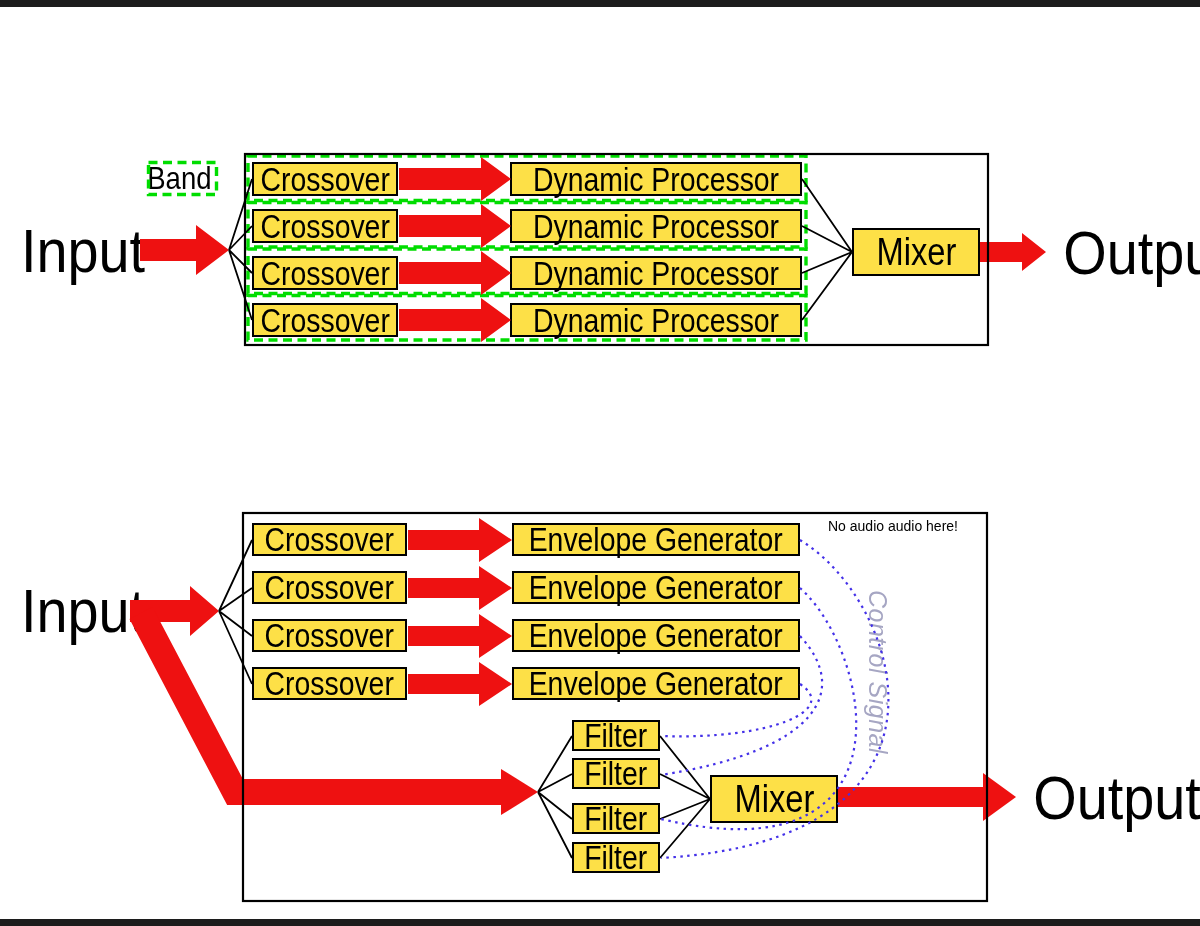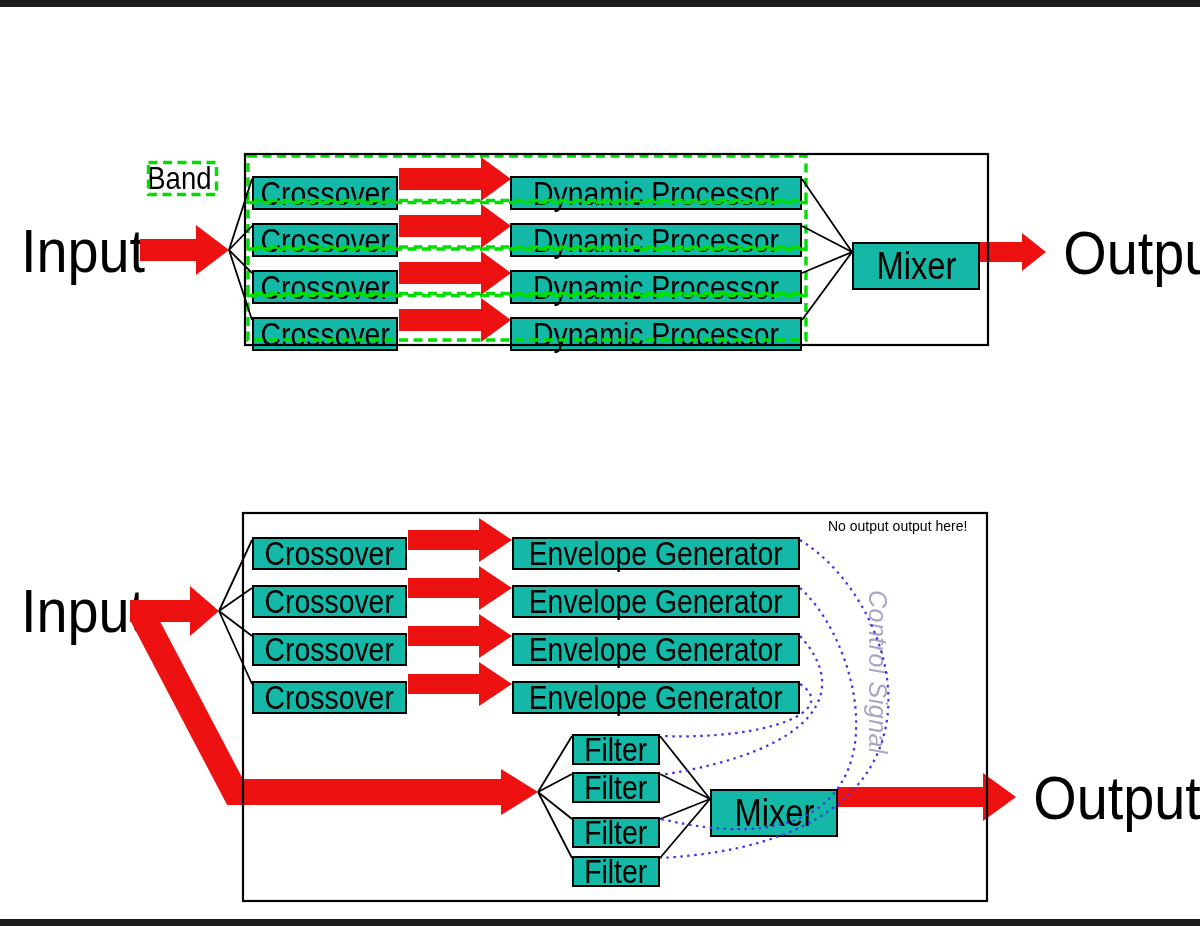--- a/index.html
+++ b/index.html
@@ -2,22 +2,22 @@
 <html style="--red: #ee1111; --green: #00dd00; --blue: #4431e8; --control_text: #a6a6c3;"><head>
 <meta charset="utf-8">
 <style>
   html,body{margin:0;padding:0;background:#fff;}
   #canvas{position:relative;width:1200px;height:926px;background:#fff;overflow:hidden;
           font-family:"Liberation Sans",sans-serif;color:#000;}
   .bar{position:absolute;left:0;width:1200px;height:7px;background:#1c1c1c;z-index:8;}
   .title{position:absolute;text-align:center;font-size:88px;line-height:1.05;z-index:2;white-space:nowrap;}
   .cond{display:inline-block;transform:scaleX(0.9);white-space:nowrap;}
   .cond85{display:inline-block;transform:scaleX(0.86);white-space:nowrap;}
-  .box{position:absolute;background:#14b8a6;border:2.5px solid #000;box-sizing:border-box;
-       display:flex;align-items:center;justify-content:center;z-index:2;margin-top:14px;}
+  .box{position:absolute;background:#fde047;border:2.5px solid #000;box-sizing:border-box;
+       display:flex;align-items:center;justify-content:center;z-index:2;}
   .lbl-sm{font-size:33px;line-height:1;}
   .lbl-mix{font-size:38px;line-height:1;}
   .side-label{position:absolute;height:46px;display:flex;align-items:center;font-size:62px;z-index:2;}
   .band-label{position:absolute;display:flex;align-items:center;justify-content:flex-end;font-size:32px;z-index:2;}
   .note{position:absolute;font-size:14px;z-index:2;}
   .ctrl{position:absolute;font-size:25px;font-style:italic;letter-spacing:0.5px;color:var(--control_text,#a6a6c3);
         transform:translate(-50%,-50%) rotate(90deg);white-space:nowrap;z-index:2;}
   svg.overlay{position:absolute;left:0;top:0;z-index:5;}
   .redfill{fill:var(--red,#ee1111);stroke:none;}
   .redline{stroke:var(--red,#ee1111);fill:none;}
@@ -78,21 +78,21 @@
 
 
   <div class="side-label" style="left:14px;top:587px;">
     <span class="cond">Input</span>
   </div>
   <div class="side-label" style="left:1024px;top:774px;">
     <span class="cond">Output</span>
   </div>
 
   <div class="note" style="left:828px;top:518px;">
-    <span>No output output here!</span>
+    <span>No audio audio here!</span>
   </div>
 
   <div class="box lbl-sm" style="left:252px;top:523px;width:155px;height:33px;">
       <span class="cond85">Crossover</span>
     </div>
   <div class="box lbl-sm" style="left:252px;top:571px;width:155px;height:33px;">
       <span class="cond85">Crossover</span>
     </div>
   <div class="box lbl-sm" style="left:252px;top:619px;width:155px;height:33px;">
       <span class="cond85">Crossover</span>

